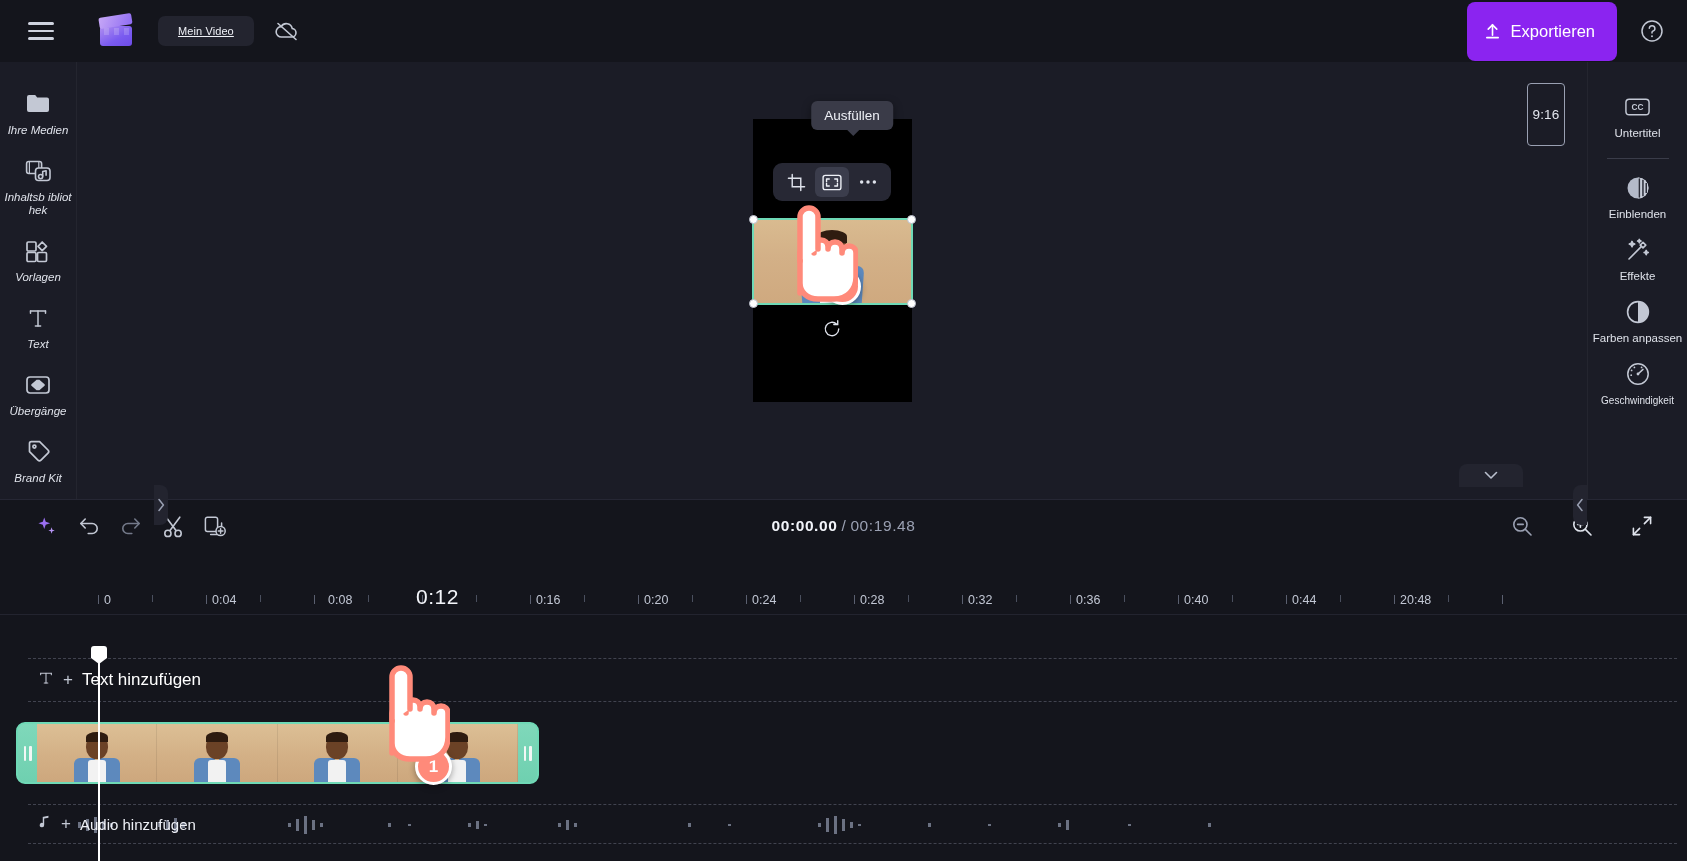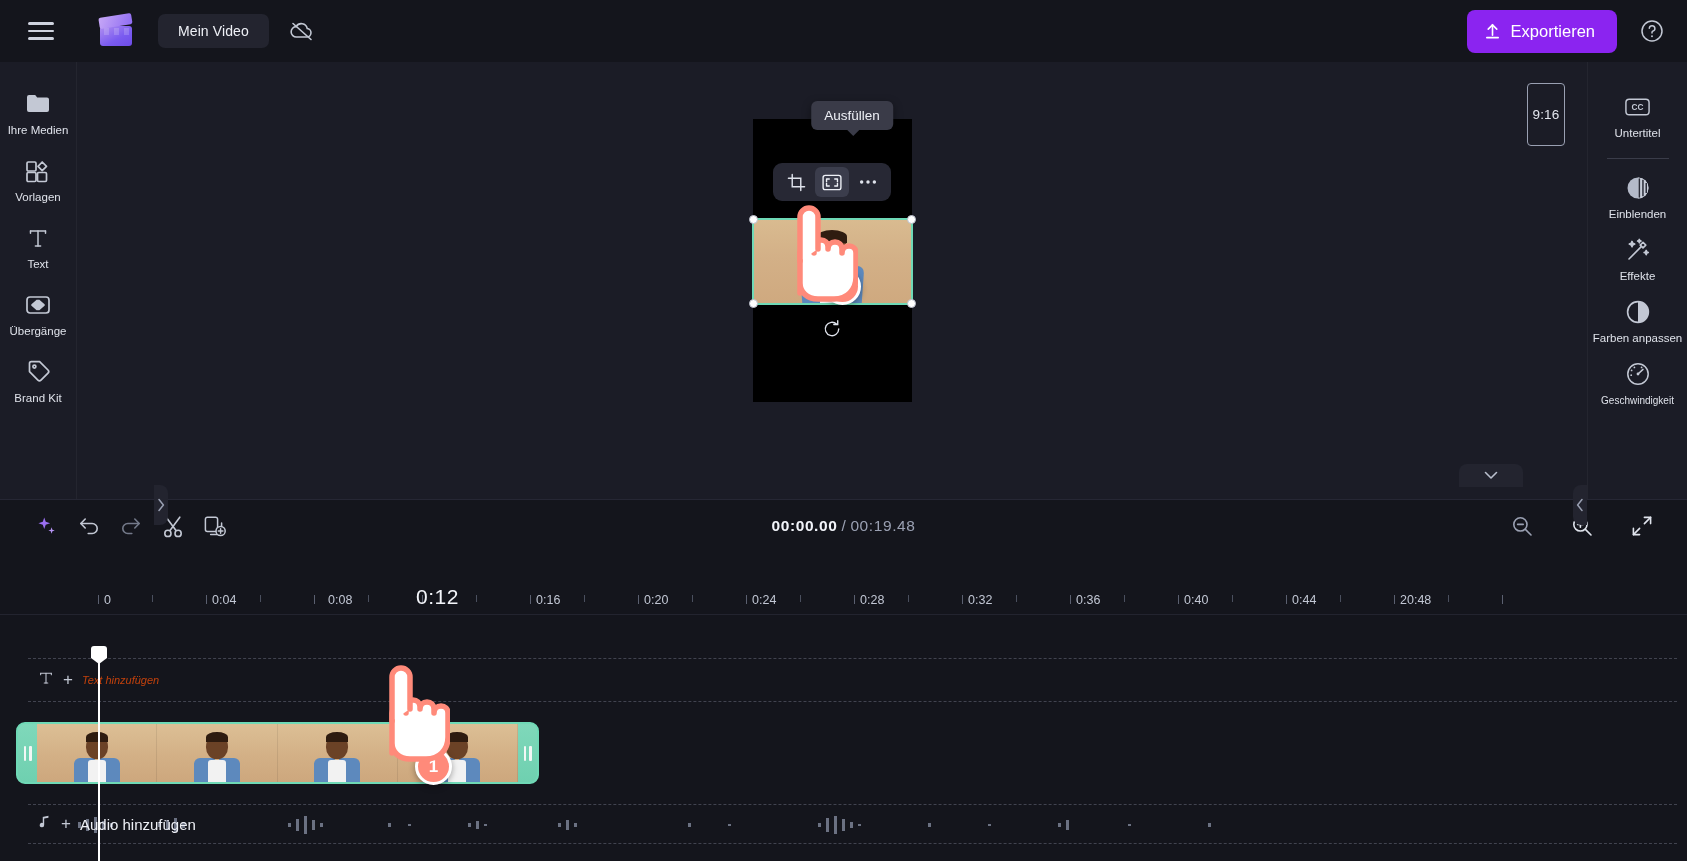--- a/index.html
+++ b/index.html
@@ -34,35 +34,36 @@
     background: linear-gradient(120deg,#c7a8f7 0%, #8f6cf2 100%);
     transform: rotate(-9deg); transform-origin: left bottom;
   }
   .clapper .stripe { position:absolute; top:12px; width:5px; height:7px; background:rgba(255,255,255,0.18); }
 
   .project-title {
     margin-left: 22px;
     background: #23242f;
     border-radius: 7px;
     padding: 9px 20px;
-    font-size: 14px;
+    font-size: 11px;
     color: #eef0f6;
     letter-spacing: .1px;
     cursor: text;
+    text-decoration: underline;
   }
   .cloud-off-btn {
     margin-left: 12px; width: 42px; height: 40px; border-radius: 7px;
     display:flex; align-items:center; justify-content:center; cursor:pointer;
   }
   .spacer { flex: 1; }
   .export-btn {
     display: flex; align-items: center; gap: 9px;
     background: #8b24f0;
     border-radius: 8px;
-    height: 43px;
+    height: 59px;
     padding: 0 22px 0 16px;
     font-size: 16.5px;
     color: #fff;
     cursor: pointer;
     border: none;
     font-family: "Liberation Sans", sans-serif;
   }
   .help-btn { margin-left: 18px; width: 34px; height: 34px; display:flex; align-items:center; justify-content:center; cursor:pointer; }
 
   
@@ -75,21 +76,21 @@
     border-right: 1px solid #24252f;
     padding-top: 18px;
     display: flex; flex-direction: column; align-items: center;
     gap: 2px;
   }
   .rail-item {
     width: 77px; padding: 10px 3px 8px; display:flex; flex-direction:column; align-items:center;
     gap: 7px; cursor: pointer;
   }
   .rail-item .label {
-    font-size: 11.5px; color: #dfe2ea; text-align:center; line-height: 13px; word-break: break-all;
+    font-size: 11.5px; color: #dfe2ea; text-align:center; line-height: 13px; word-break: break-all; font-style: italic;
   }
   .rail-icon { height: 27px; display:flex; align-items:center; justify-content:center; }
 
   
   .preview-area {
     flex: 1; position: relative; background: #1b1c26; display:flex; flex-direction:column;
     align-items:center; justify-content:flex-start;
   }
 
   .ratio-badge {
@@ -253,21 +254,21 @@
 
   .tracks { position: relative; flex: 1; padding-top: 8px; overflow: hidden; }
 
   .track-text {
     position:absolute; left: 28px; right: 10px; top: 12px; height: 44px;
     border-top: 1.6px dashed #41434f; border-bottom: 1.6px dashed #41434f;
     display:flex; align-items:center; gap: 9px; padding-left: 10px;
   }
   .track-text .t-icon { color:#c3c8d4; }
   .track-text .plus { color:#c3c8d4; font-size: 17px; }
-  .track-text .lbl { font-size: 11px; color:#c2410c;font-style:italic; }
+  .track-text .lbl { font-size: 17px; color:#ffffff; }
 
   .clip {
     position:absolute; left: 16px; top: 76px;
     width: 523px; height: 62px;
     border: 2.5px solid #6fd9b6; border-radius: 9px;
     background: #7fd8ba; overflow: hidden; display:flex; cursor: pointer;
   }
   .clip .grip {
     width: 19px; background: linear-gradient(180deg,#7fd8ba,#6fd0b0);
     display:flex; align-items:center; justify-content:center; flex: 0 0 19px;
@@ -362,20 +363,32 @@
       <div class="rail-item">
         <span class="rail-icon">
           <svg width="26" height="23" viewBox="0 0 26 23" fill="#c3c8d4">
             <path d="M2 5a2 2 0 0 1 2-2h6.2l2 2.4H22a2 2 0 0 1 2 2V18a2 2 0 0 1-2 2H4a2 2 0 0 1-2-2z"></path>
           </svg>
         </span>
         <span class="label">Ihre Medien</span>
       </div>
 
 
+      <div class="rail-item">
+        <span class="rail-icon">
+          <svg width="27" height="24" viewBox="0 0 27 24" fill="none" stroke="#c3c8d4" stroke-width="1.6" stroke-linejoin="round">
+            <rect x="1.6" y="2.5" width="15" height="12" rx="2.2"></rect>
+            <path d="M4.4 2.5v12M13.8 2.5v12" stroke-width="1.2"></path>
+            <rect x="10.5" y="9" width="14.5" height="12.5" rx="3" fill="#1b1c26"></rect>
+            <circle cx="15.6" cy="17.6" r="2.1"></circle>
+            <path d="M17.7 17.6v-5l3.4-.9v5"></path>
+          </svg>
+        </span>
+        <span class="label">Inhaltsb ibliothek</span>
+      </div>
 
       <div class="rail-item">
         <span class="rail-icon">
           <svg width="26" height="24" viewBox="0 0 26 24" fill="none" stroke="#c3c8d4" stroke-width="1.7" stroke-linejoin="round">
             <rect x="2" y="3" width="9" height="9" rx="1.2"></rect>
             <rect x="2" y="13.5" width="9" height="9" rx="1.2"></rect>
             <rect x="12.5" y="13.5" width="9" height="9" rx="1.2"></rect>
             <path d="M13 7.3 17.2 3l4.3 4.3-4.3 4.3z"></path>
           </svg>
         </span>

